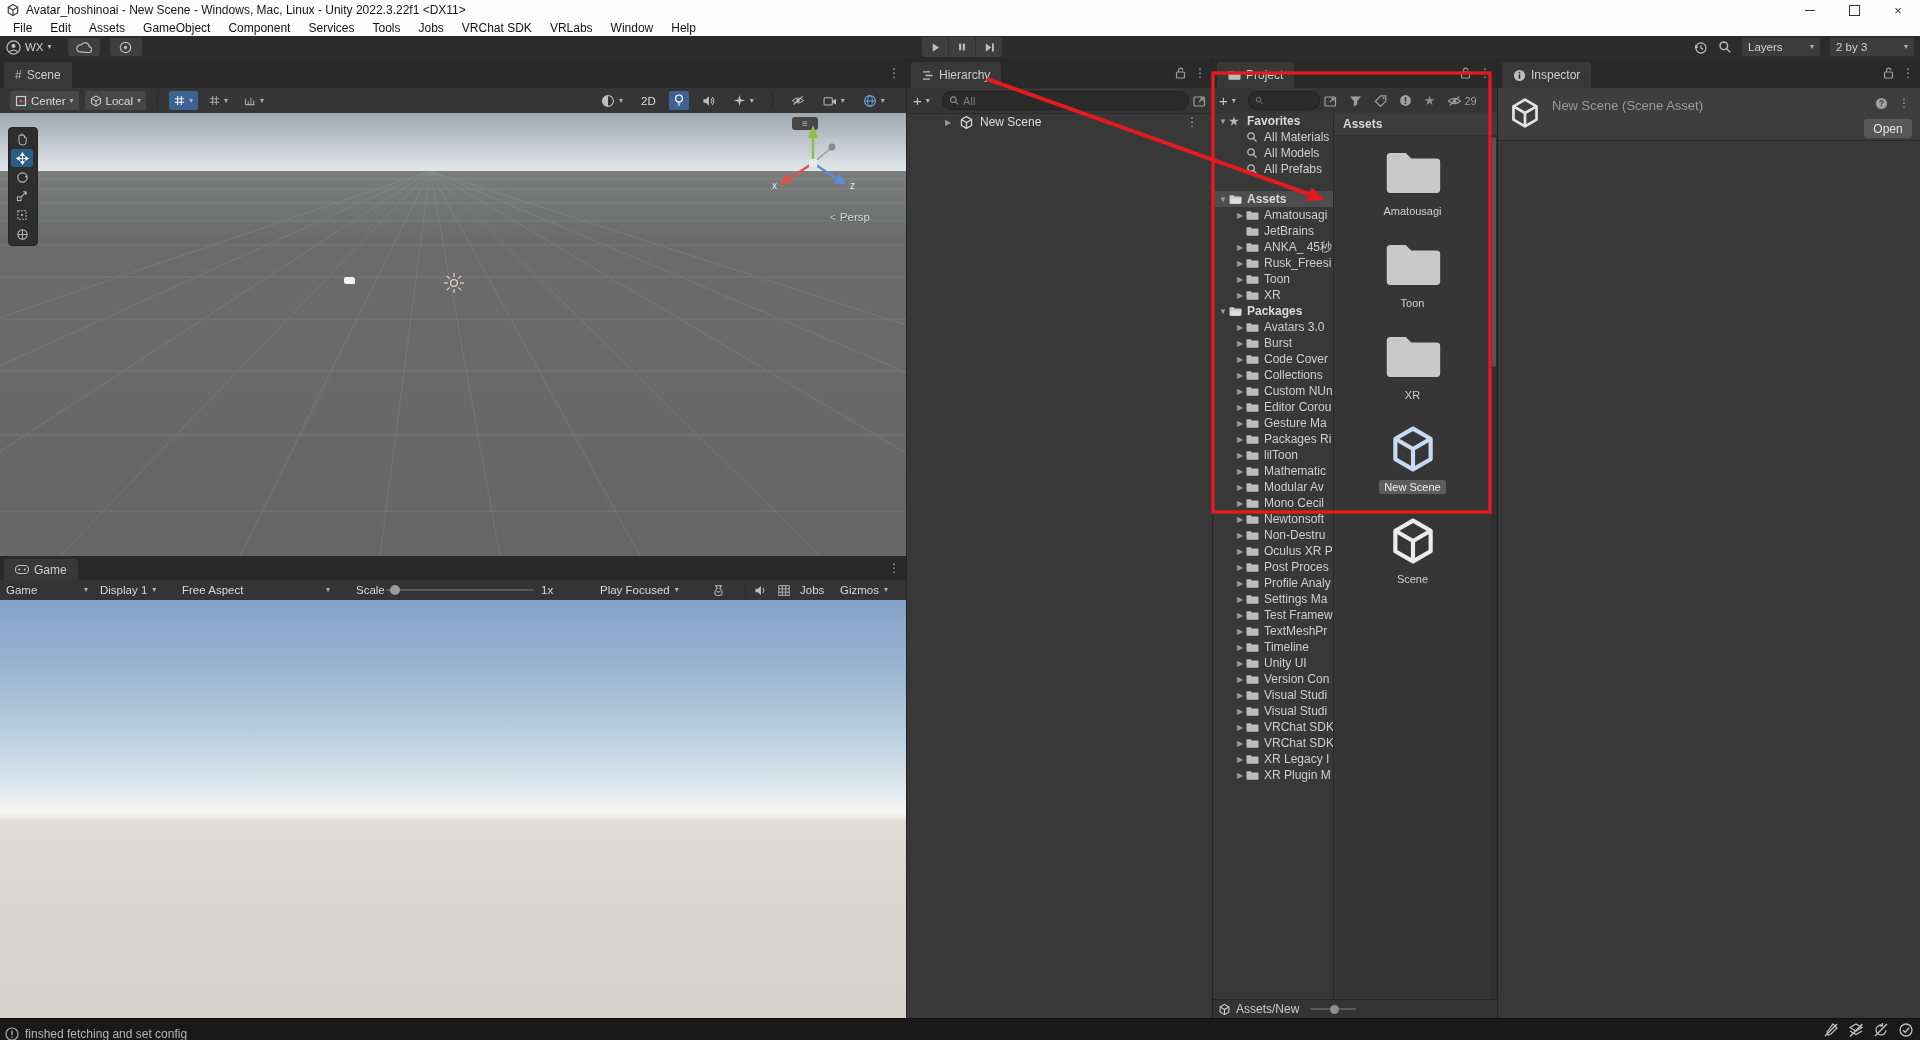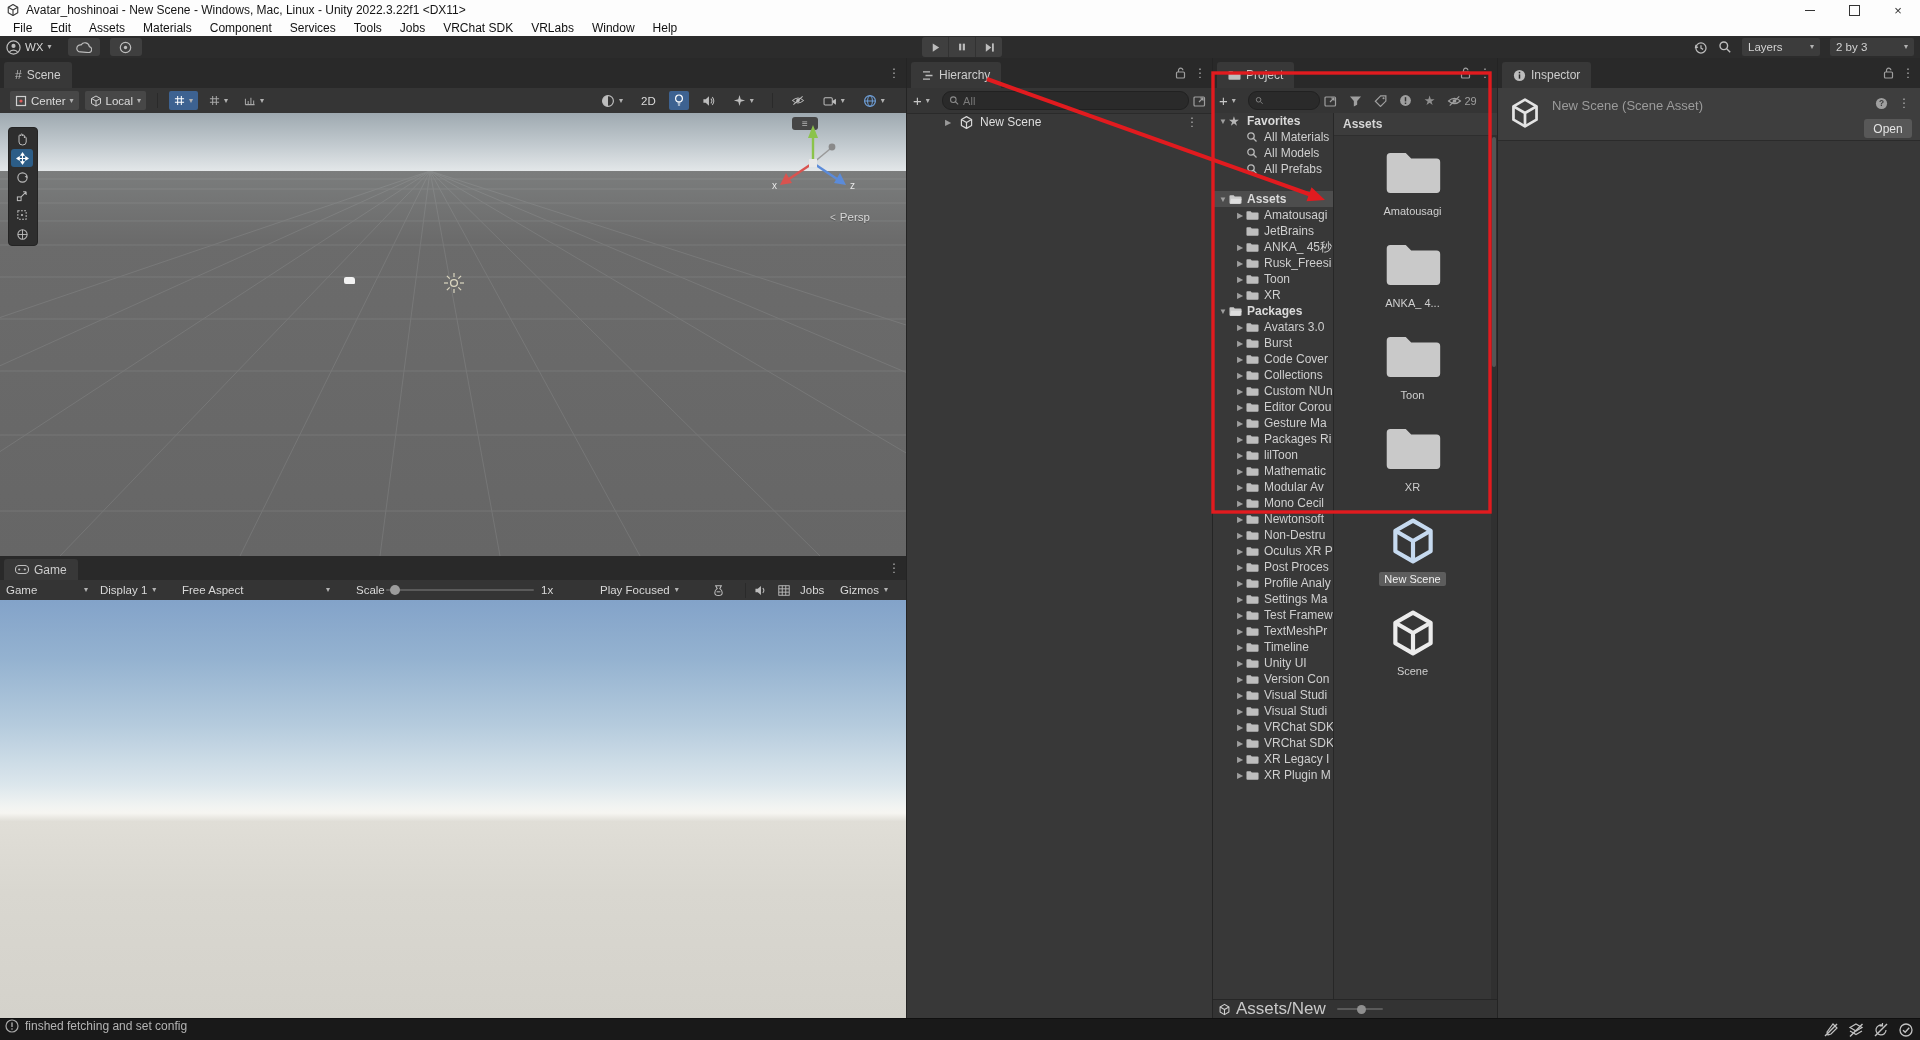--- a/index.html
+++ b/index.html
@@ -41,21 +41,21 @@
   .tabbar{position:absolute;left:0;top:0;right:0;height:30px;background:#292929;border-bottom:1px solid #232323}
   .tab{position:absolute;left:0;bottom:0;height:26px;background:#383838;border-radius:3px 3px 0 0;display:flex;align-items:center;gap:5px;padding:0 11px;font-size:12px;color:#cdcdcd;white-space:nowrap}
   .tab .tabicon{color:#bdbdbd;display:flex;align-items:center}
   .tabbar .bar-right{position:absolute;right:6px;top:0;height:30px;display:flex;align-items:center;gap:8px;color:#a5a5a5}
   .kebab{color:#b0b0b0;font-size:12px;letter-spacing:0}
   .panel-toolbar{position:absolute;left:0;top:30px;right:0;height:25px;background:#353535;border-bottom:1px solid #2a2a2a;display:flex;align-items:center}
   .searchbox{height:17px;background:#2a2a2a;border:1px solid #212121;border-radius:9px;display:flex;align-items:center;padding:0 6px;gap:4px}
   .searchbox input{background:none;border:none;outline:none;color:#cfcfcf;font-size:11px;font-family:"Liberation Sans",sans-serif;width:100%;padding:0}
   .searchbox input::placeholder{color:#7a7a7a}
   .plus{font-size:15px;color:#c8c8c8;line-height:1}
-  .bottom-bar{position:absolute;left:0;bottom:0;right:0;height:18px;background:#333333;border-top:1px solid #262626;display:flex;align-items:center;font-size:17px;color:#c9c9c9}
+  .bottom-bar{position:absolute;left:0;bottom:0;right:0;height:18px;background:#333333;border-top:1px solid #262626;display:flex;align-items:center;font-size:12px;color:#c9c9c9}
 
   
   #scene-panel{left:0;top:58px;width:906px;height:498px;border-left:none}
   .sbtn{height:19px;background:#474747;border-radius:2px;display:flex;align-items:center;gap:4px;padding:0 5px;font-size:11.5px;color:#dcdcdc}
   .sbtn.blue{background:#3d6291;color:#fff}
   .sep{width:1px;height:15px;background:#2a2a2a;margin:0 5px}
   #scene-viewport{position:absolute;left:0;top:55px;width:906px;height:443px;overflow:hidden;background:#676767}
   #scene-sky{position:absolute;left:0;top:0;width:906px;height:58px;background:linear-gradient(180deg,#9ea9b0 0%,#c2cacf 55%,#e3e7e9 100%)}
   #scene-ground{position:absolute;left:0;top:58px;width:906px;height:385px;background:linear-gradient(180deg,#7b7d7d 0%,#6b6b6b 18%,#666666 100%)}
   #overlays-pill{position:absolute;left:792px;top:4px;width:26px;height:13px;background:#454545;border-radius:3px;color:#b5b5b5;font-size:10px;display:flex;align-items:center;justify-content:center;line-height:1}
@@ -111,21 +111,21 @@
 
   
   #inspector-panel{left:1497px;top:58px;width:423px;height:960px}
   #insp-header{position:absolute;left:0;top:30px;right:0;height:52px;background:#3e3e3e;border-bottom:1px solid #2b2b2b}
   #insp-header .bigcube{position:absolute;left:10px;top:8px;width:34px;height:34px;color:#e3e3e3}
   #insp-title{position:absolute;left:54px;top:10px;font-size:13px;color:#9b9b9b;white-space:nowrap}
   #open-btn{position:absolute;right:8px;top:31px;width:48px;height:19px;background:#585858;border-radius:3px;display:flex;align-items:center;justify-content:center;font-size:12px;color:#e4e4e4}
   #insp-header .hdr-icons{position:absolute;right:10px;top:8px;display:flex;gap:10px;align-items:center;color:#aaa}
 
   
-  #statusbar{position:absolute;left:0;top:1018px;width:1920px;height:22px;background:#191919;border-top:1px solid #101010;display:flex;align-items:flex-start;color:#b4b4b4}
+  #statusbar{position:absolute;left:0;top:1018px;width:1920px;height:22px;background:#191919;border-top:1px solid #101010;display:flex;align-items:flex-end;color:#b4b4b4}
   #statusbar .msg{font-size:12px;margin-left:6px}
   #status-icons{position:absolute;right:6px;top:0;height:22px;display:flex;align-items:center;gap:9px;color:#c2c2c2}
 
   
   #annotation{position:absolute;left:0;top:0;width:1920px;height:1040px;pointer-events:none;z-index:60}
 
   .lockicon,.kebab{display:flex;align-items:center}
 </style>
 </head>
 <body>
@@ -147,21 +147,21 @@
       </div>
     <div class="wbtn close">×</div>
   </div>
 </div>
 
 <div id="menubar">
 
 <span class="menu-item">File</span>
     <span class="menu-item">Edit</span>
     <span class="menu-item">Assets</span>
-    <span class="menu-item">Materials</span>
+    <span class="menu-item">GameObject</span>
     <span class="menu-item">Component</span>
     <span class="menu-item">Services</span>
     <span class="menu-item">Tools</span>
     <span class="menu-item">Jobs</span>
     <span class="menu-item">VRChat SDK</span>
     <span class="menu-item">VRLabs</span>
     <span class="menu-item">Window</span>
     <span class="menu-item">Help</span>
   </div>
 
@@ -1008,28 +1008,20 @@
               </svg>
             </span>
             <span class="g-label">Amatousagi</span>
           </div>
           <div class="grid-item type-folder">
             <span class="g-icon">
               <svg viewBox="0 0 64 50">
                 <path d="M3 7 q0-4 4-4 h17 l6 6 h28 q4 0 4 4 v30 q0 4-4 4 H7 q-4 0-4-4 Z" fill="#c9c9c9"></path>
               </svg>
             </span>
-            <span class="g-label">ANKA_ 4...</span>
-          </div>
-          <div class="grid-item type-folder">
-            <span class="g-icon">
-              <svg viewBox="0 0 64 50">
-                <path d="M3 7 q0-4 4-4 h17 l6 6 h28 q4 0 4 4 v30 q0 4-4 4 H7 q-4 0-4-4 Z" fill="#c9c9c9"></path>
-              </svg>
-            </span>
             <span class="g-label">Toon</span>
           </div>
           <div class="grid-item type-folder">
             <span class="g-icon">
               <svg viewBox="0 0 64 50">
                 <path d="M3 7 q0-4 4-4 h17 l6 6 h28 q4 0 4 4 v30 q0 4-4 4 H7 q-4 0-4-4 Z" fill="#c9c9c9"></path>
               </svg>
             </span>
             <span class="g-label">XR</span>
           </div>

